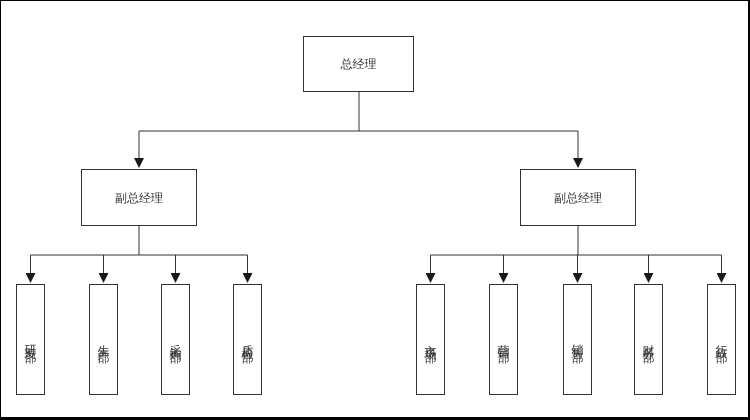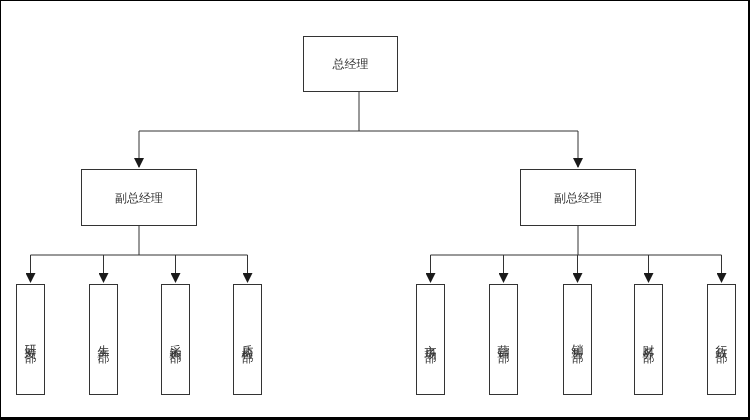--- a/index.html
+++ b/index.html
@@ -37,21 +37,21 @@
     align-items: center;
     justify-content: center;
     text-align: center;
   }
   .node .label-v {
     writing-mode: vertical-rl;
     text-orientation: upright;
     letter-spacing: 3px;
   }
   
-  .n-root       { left:302px; top:35px;  width:95px; height:56px; }
+  .n-root       { left:302px; top:35px;  width:111px; height:56px; }
   .n-dep-left   { left:80px;  top:168px; width:116px; height:57px; }
   .n-dep-right  { left:519px; top:168px; width:116px; height:57px; }
   .n-child      { top:283px; width:29px; height:111px; }
   .n-l0 { left:15px; }  .n-l1 { left:88px; }  .n-l2 { left:160px; } .n-l3 { left:232px; }
   .n-r0 { left:415px; } .n-r1 { left:488px; } .n-r2 { left:562px; } .n-r3 { left:633px; } .n-r4 { left:706px; }
 </style>
 </head>
 <body>
 
 <div class="canvas">

